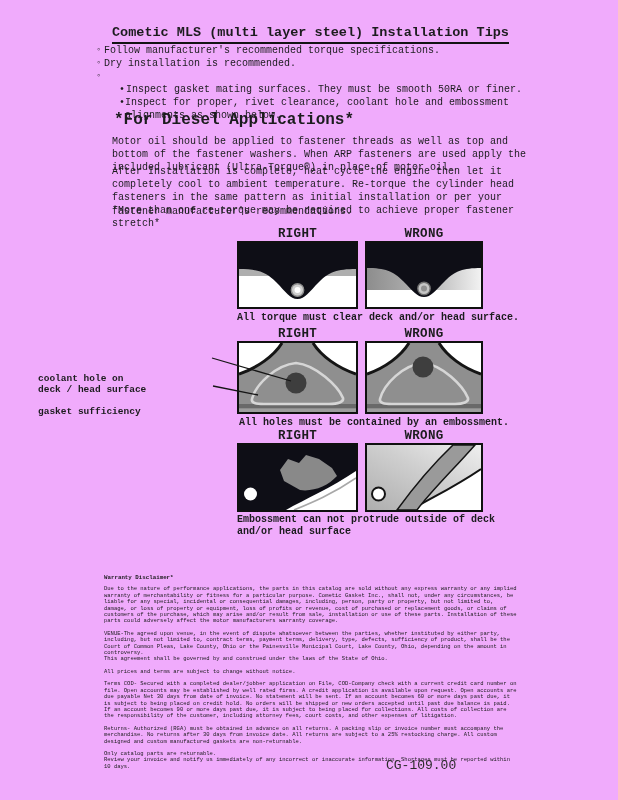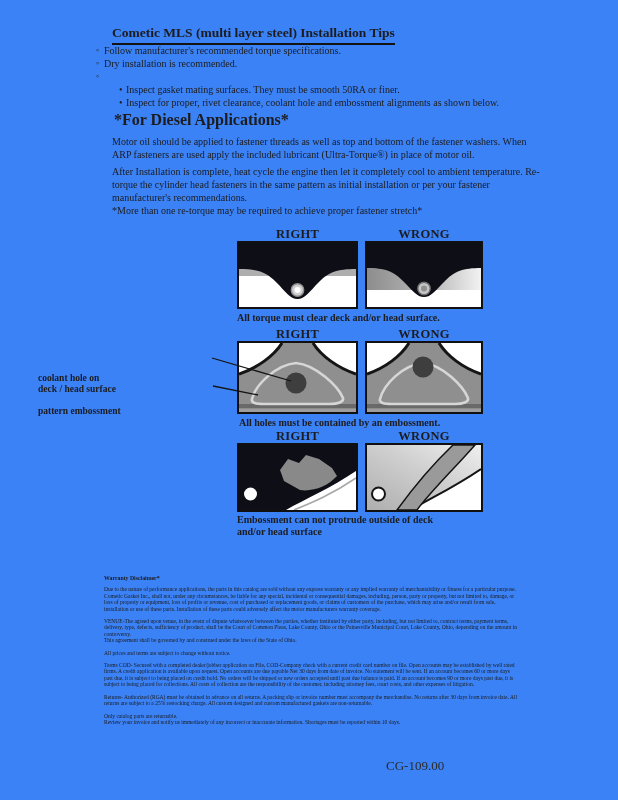--- a/index.html
+++ b/index.html
@@ -1,18 +1,18 @@
 <!DOCTYPE html>
 <html><head>
 <meta charset="utf-8">
 <style>
   html,body{margin:0;padding:0;background:#ffffff;}
   .page{
-    position:relative;width:618px;height:800px;background:#3b82f6;overflow:hidden;
-    font-family:Liberation Serif, serif;color:#1c1c1e;
+    position:relative;width:618px;height:800px;background:#f0abfc;overflow:hidden;
+    font-family:Liberation Mono, monospace;color:#1c1c1e;
   }
   .abs{position:absolute;}
   
   .title{left:112px;top:23px;margin:0;font-size:13.5px;font-weight:bold;
          border-bottom:2px solid #141414;padding-bottom:2px;display:inline-block;}
   .bullets{left:96px;top:44px;font-size:10px;line-height:13px;width:470px;}
   .brow{display:flex;}
   .brow .m{width:8px;font-size:9px;}
   .brow.sub{padding-left:23px;}
   .brow.sub .m{width:7px;font-size:10px;}
@@ -102,21 +102,21 @@
   </div>
   <div class="abs figcaption" style="left:237px;top:312px;">All torque must clear deck and/or head surface.</div>
 
   <div class="abs figlabel" style="left:237px;top:327px;">RIGHT</div>
   <div class="abs figlabel w" style="left:365px;top:327px;">WRONG</div>
 
   <div class="abs annot" style="left:38px;top:345px;">
     <div>coolant hole on</div>
     <div>deck / head surface</div>
   </div>
-  <div class="abs annot" style="left:38px;top:378px;">pattern embossment</div>
+  <div class="abs annot" style="left:38px;top:378px;">gasket sufficiency</div>
 
   <div class="abs figbox" style="left:237px;top:341px;">
     <svg width="117" height="69" viewBox="0 0 117 69">
       <rect width="117" height="69" fill="#8f8f8f"></rect>
       <path d="M0,0 H43 C35,13 18,25 0,31 Z" fill="#ffffff"></path>
       <path d="M43,0 C35,13 18,25 0,31" fill="none" stroke="#151515" stroke-width="3"></path>
       <path d="M117,0 H74 C82,13 99,25 117,31 Z" fill="#ffffff"></path>
       <path d="M74,0 C82,13 99,25 117,31" fill="none" stroke="#151515" stroke-width="3"></path>
       <rect y="61" width="117" height="4.5" fill="#696969"></rect>
       <rect y="65.5" width="117" height="3.5" fill="#9d9d9d"></rect>

